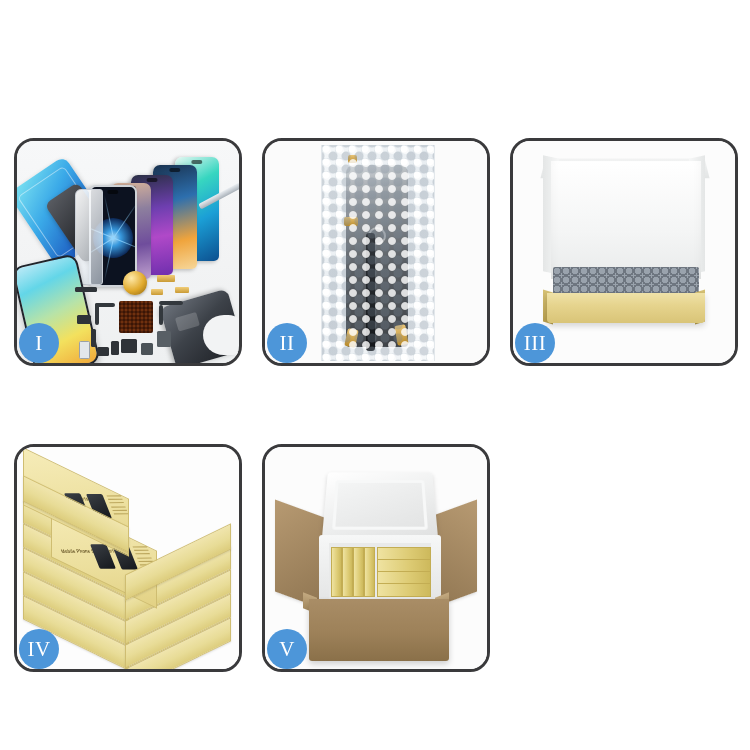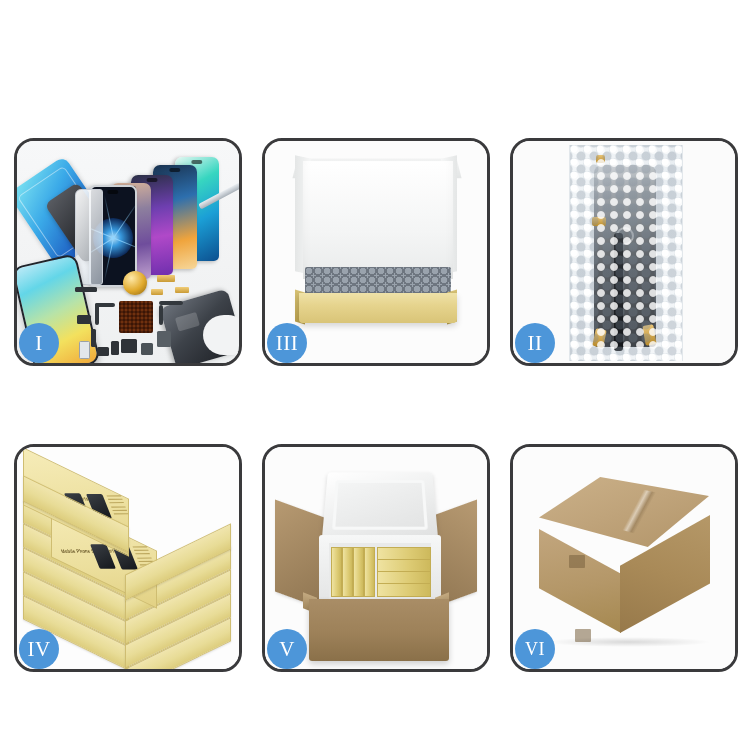--- a/index.html
+++ b/index.html
@@ -414,47 +414,47 @@
           <div class="gold-c" style="left:100px;top:18px;width:14px;height:6px;"></div>
         </div>
 
         <div class="tweez"></div>
         <div class="hand"></div>
       </div>
       <div class="badge">I</div>
     </div>
 
     <div class="panel">
-      <div class="panel-inner p3">
-        <div class="lid-back"></div>
-        <div class="lid-flapL"></div>
-        <div class="lid-flapR"></div>
-        <div class="lid-main"></div>
-        <div class="box-foam"></div>
-        <div class="box-edgeL"></div>
-        <div class="box-edgeR"></div>
-        <div class="box-body"></div>
-      </div>
-      <div class="badge">III</div>
-    </div>
-
-    <div class="panel">
       <div class="panel-inner p2">
         <div class="bag">
           <div class="bag-item"></div>
           <div class="cable"></div>
           <div class="gold-tab" style="left:26px;top:10px;width:9px;height:8px;"></div>
           <div class="gold-tab" style="left:22px;top:72px;width:14px;height:9px;"></div>
           <div class="gold-tab" style="left:24px;top:184px;width:11px;height:18px;transform:rotate(12deg);"></div>
           <div class="gold-tab" style="left:74px;top:180px;width:11px;height:20px;transform:rotate(-10deg);"></div>
           <div class="bubble-overlay2"></div>
           <div class="bubble-overlay"></div>
         </div>
       </div>
       <div class="badge">II</div>
+    </div>
+
+    <div class="panel">
+      <div class="panel-inner p3">
+        <div class="lid-back"></div>
+        <div class="lid-flapL"></div>
+        <div class="lid-flapR"></div>
+        <div class="lid-main"></div>
+        <div class="box-foam"></div>
+        <div class="box-edgeL"></div>
+        <div class="box-edgeR"></div>
+        <div class="box-body"></div>
+      </div>
+      <div class="badge">III</div>
     </div>
 
     <div class="panel">
       <div class="panel-inner p4">
         <div class="stack">
 
           <div class="sbox" style="left:2px;top:58px;width:104px;height:22px;transform:skewY(26deg);"></div>
           <div class="sbox" style="left:2px;top:82px;width:104px;height:22px;transform:skewY(26deg);"></div>
           <div class="sbox" style="left:2px;top:106px;width:104px;height:22px;transform:skewY(26deg);"></div>
           <div class="sbox" style="left:2px;top:130px;width:104px;height:22px;transform:skewY(26deg);"></div>
@@ -515,27 +515,15 @@
           <div class="ybar" style="left:48px;top:28px;width:52px;height:11px;"></div>
           <div class="ybar" style="left:48px;top:40px;width:52px;height:12px;"></div>
         </div>
         <div class="box-lipL"></div>
         <div class="box-lipR"></div>
         <div class="box-front"></div>
       </div>
       <div class="badge">V</div>
     </div>
 
-    <div class="panel">
-      <div class="panel-inner p6">
-        <div class="carton-top"></div>
-        <div class="carton-seam"></div>
-        <div class="carton-left"></div>
-        <div class="carton-right"></div>
-        <div class="tape" style="left:56px;top:108px;"></div>
-        <div class="tape" style="left:62px;top:182px;"></div>
-        <div class="carton-shadow"></div>
-      </div>
-      <div class="badge wide">VI</div>
-    </div>
 
   </div>
 </div>
 
 </body></html>

